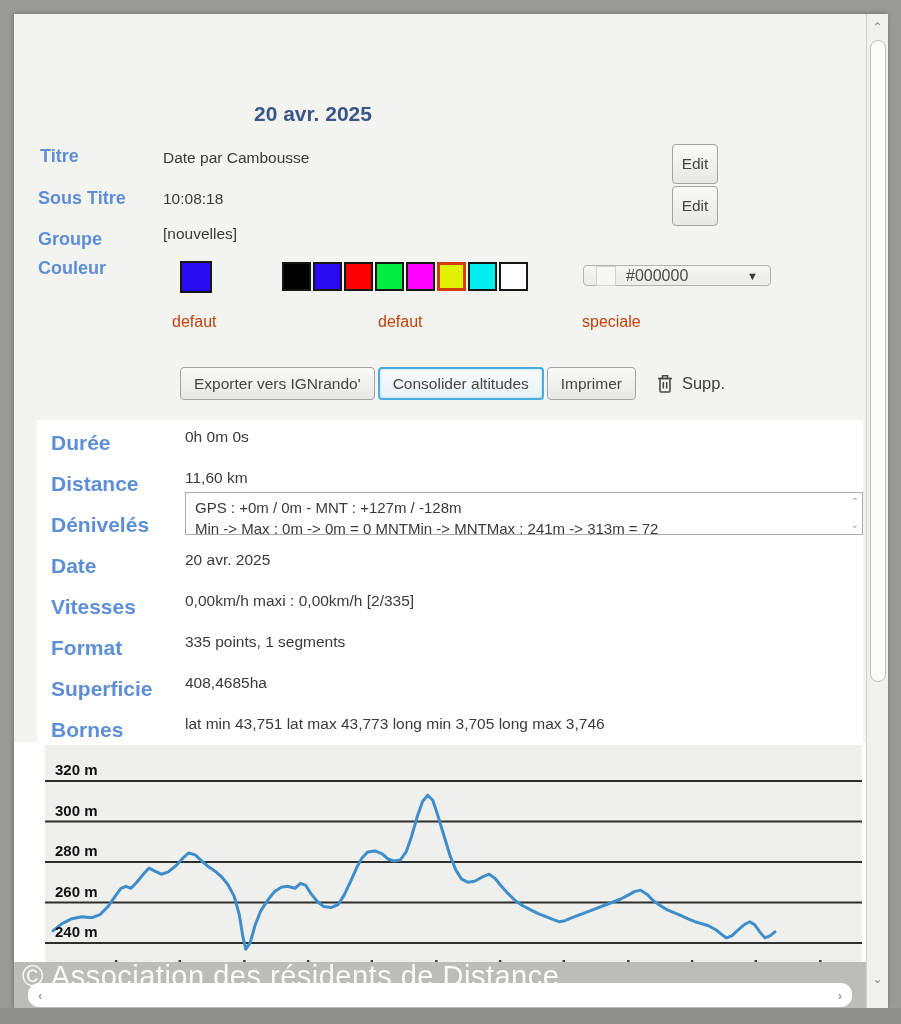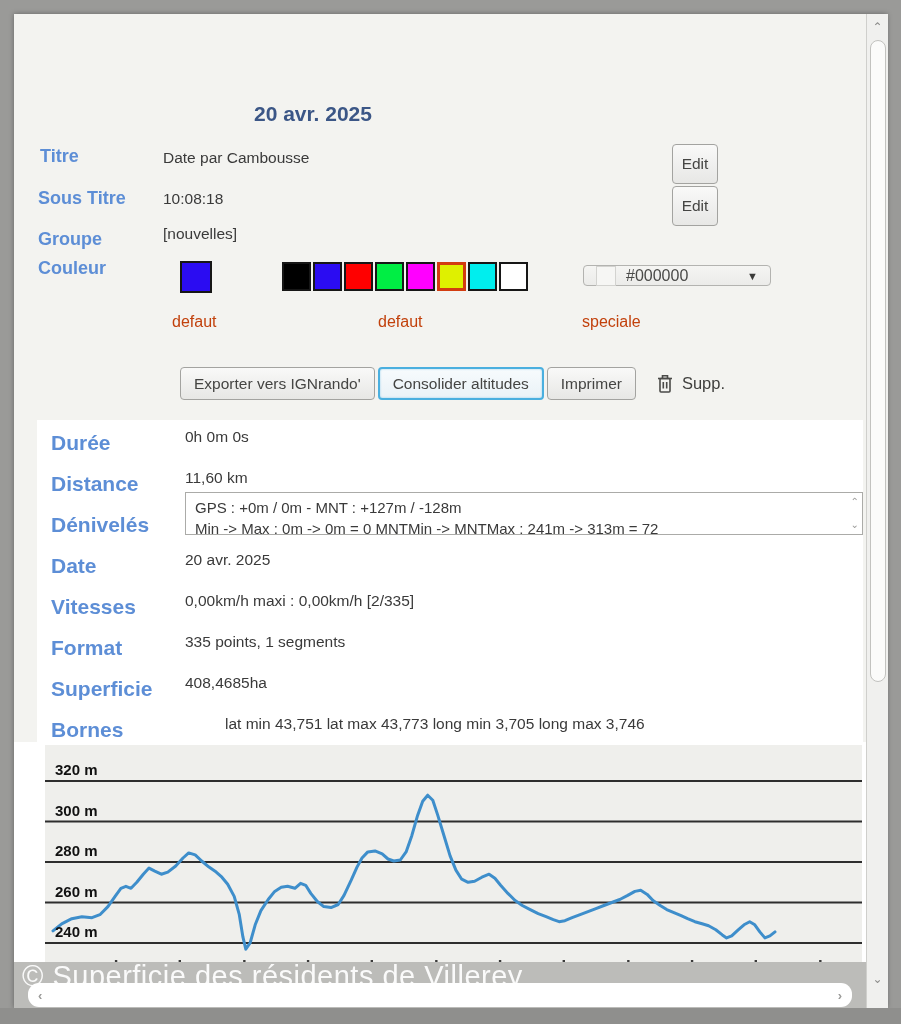--- a/index.html
+++ b/index.html
@@ -126,21 +126,21 @@
     <div class="abs ilabel" style="left:37px;top:581px;">Vitesses</div>
     <div class="abs fvalue" style="left:171px;top:578px;">0,00km/h maxi : 0,00km/h [2/335]</div>
 
     <div class="abs ilabel" style="left:37px;top:622px;">Format</div>
     <div class="abs fvalue" style="left:171px;top:619px;">335 points, 1 segments</div>
 
     <div class="abs ilabel" style="left:37px;top:663px;">Superficie</div>
     <div class="abs fvalue" style="left:171px;top:660px;">408,4685ha</div>
 
     <div class="abs ilabel" style="left:37px;top:704px;">Bornes</div>
-    <div class="abs fvalue" style="left:171px;top:701px;margin-left:40px;">lat min 43,751 lat max 43,773 long min 3,705 long max 3,746</div>
+    <div class="abs fvalue" style="left:171px;top:701px;">lat min 43,751 lat max 43,773 long min 3,705 long max 3,746</div>
 
     <div class="abs white-card" style="left:0px;top:728px;width:852px;height:220px;"></div>
     <svg class="abs" id="elev-svg" style="left:0px;top:730px;" width="852" height="236" viewBox="0 0 852 236">
         <rect x="31" y="1" width="817" height="217" fill="#efefec"></rect>
         <line x1="31" y1="37" x2="848" y2="37" stroke="#2e2e2e" stroke-width="2"></line>
         <line x1="31" y1="77.5" x2="848" y2="77.5" stroke="#2e2e2e" stroke-width="2"></line>
         <line x1="31" y1="118" x2="848" y2="118" stroke="#2e2e2e" stroke-width="2"></line>
         <line x1="31" y1="158.5" x2="848" y2="158.5" stroke="#2e2e2e" stroke-width="2"></line>
         <line x1="31" y1="199" x2="848" y2="199" stroke="#2e2e2e" stroke-width="2"></line>
         <line x1="31" y1="220.5" x2="848" y2="220.5" stroke="#4a4a4a" stroke-width="2.4"></line>
@@ -159,21 +159,21 @@
         <line x1="806.333" y1="216" x2="806.333" y2="231" stroke="#3a3a3a" stroke-width="2.4"></line>
         <polyline points="39.0,186.8 47.7,179.8 57.8,174.7 67.9,172.7 78.0,173.7 85.9,170.7 93.9,162.6 101.1,152.4 106.9,144.3 111.9,142.3 117.0,144.3 122.8,138.3 129.3,130.2 135.0,124.1 140.8,127.1 147.3,130.2 153.8,128.1 161.7,122.0 169.0,114.0 174.7,108.9 181.2,110.9 187.7,117.0 195.0,123.1 202.2,128.1 207.9,133.2 213.7,140.3 220.2,152.4 225.3,170.7 228.9,192.9 231.8,205.1 236.1,199.0 241.2,180.8 246.9,166.6 254.2,155.5 260.7,147.4 267.2,143.3 273.6,142.3 280.9,144.3 286.6,139.3 291.7,141.3 296.8,149.4 303.3,157.5 309.8,162.6 317.0,163.6 324.2,160.5 330.0,151.4 337.2,136.2 343.0,123.1 348.0,114.0 353.8,107.9 361.0,106.9 368.2,109.9 374.0,115.0 379.8,117.0 386.3,116.0 392.1,107.9 397.8,91.7 403.6,71.4 408.7,57.3 413.7,51.2 418.8,56.2 423.8,71.4 430.3,92.7 436.1,111.9 441.9,126.1 447.7,135.2 454.1,138.3 460.6,137.2 467.9,133.2 475.1,130.2 480.9,134.2 486.6,141.3 493.9,149.4 501.1,156.5 508.3,161.5 516.2,165.6 524.2,169.6 532.1,172.7 539.3,175.7 545.1,177.7 550.9,176.7 558.1,173.7 566.1,170.7 574.0,167.6 581.9,164.6 589.9,161.5 597.8,158.5 605.8,155.5 613.7,151.4 620.9,147.4 626.7,146.3 633.2,150.4 639.0,156.5 646.2,161.5 652.7,165.6 659.9,168.6 667.1,171.7 673.6,174.7 680.9,177.7 688.1,179.8 694.6,181.8 701.8,185.8 708.3,190.9 712.6,193.9 717.7,191.9 724.2,185.8 730.0,180.8 735.7,177.7 740.8,180.8 745.8,187.9 750.9,193.9 755.9,191.9 761.0,187.9" fill="none" stroke="#3e8ecb" stroke-width="3" stroke-linejoin="round" stroke-linecap="round"></polyline>
         <text x="41" y="31" font-size="15" font-weight="bold" fill="#111">320 m</text>
         <text x="41" y="71.5" font-size="15" font-weight="bold" fill="#111">300 m</text>
         <text x="41" y="112" font-size="15" font-weight="bold" fill="#111">280 m</text>
         <text x="41" y="152.5" font-size="15" font-weight="bold" fill="#111">260 m</text>
         <text x="41" y="193" font-size="15" font-weight="bold" fill="#111">240 m</text>
       </svg>
 
     <div class="bottom-band"></div>
-    <div class="watermark">© Superficie des résidents de Villerey</div>
+    <div class="watermark">© Association des résidents de Distance</div>
     <div class="hscroll">
       <span class="chev">‹</span>
       <span class="chev">›</span>
     </div>
 
     <div class="vscroll">
       <span class="arr" style="top:6px;">⌃</span>
       <div class="vthumb"></div>
       <span class="arr" style="top:958px;">⌄</span>
     </div>

